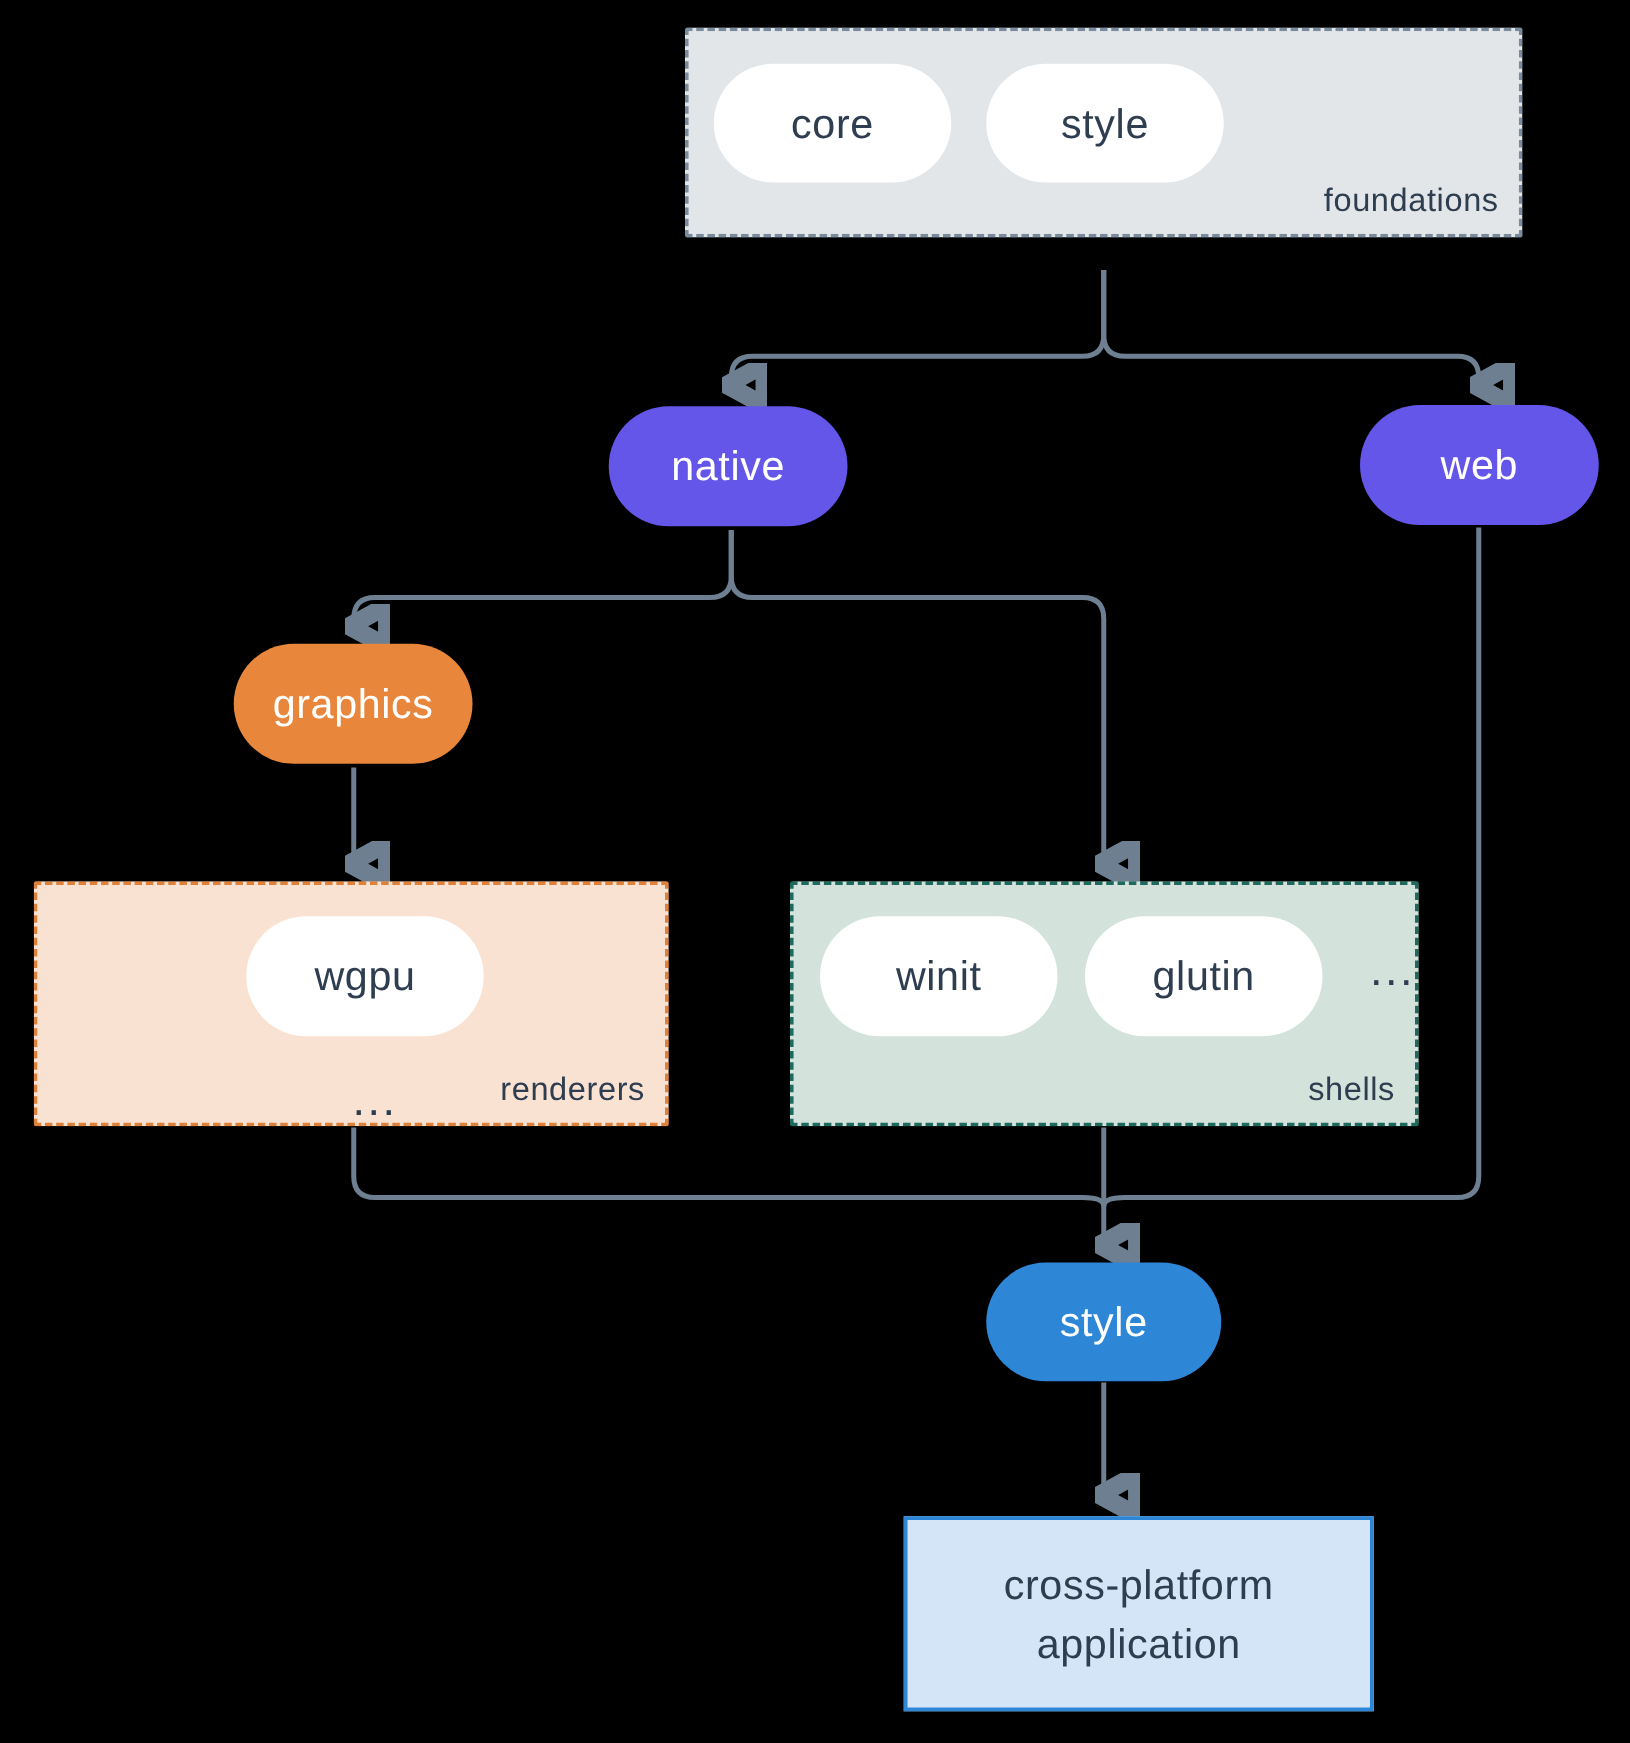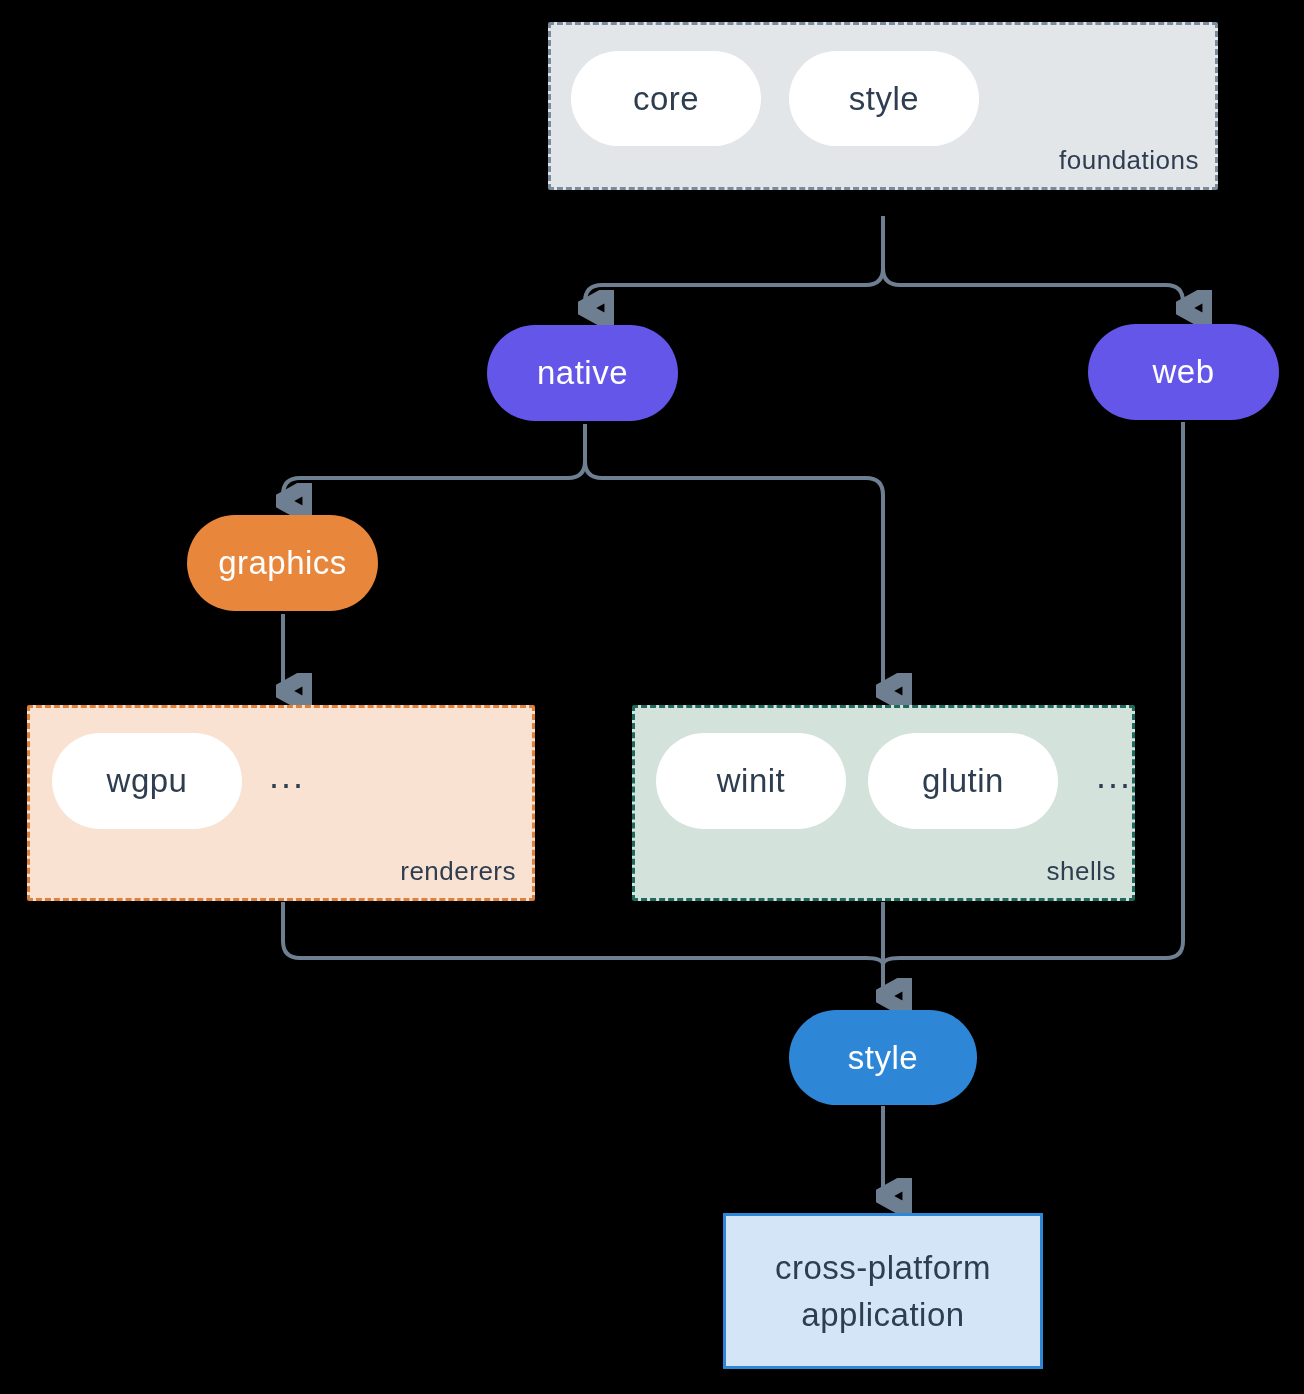--- a/index.html
+++ b/index.html
@@ -34,21 +34,21 @@
   }
   .group-foundations{left:548px;top:22px;width:670px;height:168px;
     background:var(--foundations-fill);border-color:var(--foundations-border);}
   .group-renderers{left:27px;top:705px;width:508px;height:196px;
     background:var(--renderers-fill);border-color:var(--renderers-border);}
   .group-shells{left:632px;top:705px;width:503px;height:196px;
     background:var(--shells-fill);border-color:var(--shells-border);}
 
   .pill-row{display:flex;align-items:center;}
   .group-foundations .pill-row{margin:26px 0 0 20px;gap:28px;}
-  .group-renderers .pill-row{margin:25px 0 0 22px;gap:11px;}
+  .group-renderers .pill-row{margin:25px 0 0 22px;gap:30px;flex-direction:column;}
   .group-shells .pill-row{margin:25px 0 0 21px;gap:22px;}
 
   .pill{
     display:flex;align-items:center;justify-content:center;
     width:190px;height:96px;border-radius:48px;
     font-size:33px;letter-spacing:.5px;
   }
   .pill-white{background:#ffffff;color:var(--text-dark);}
   .group-foundations .pill{height:95px;}
 
@@ -66,21 +66,21 @@
     position:absolute;display:flex;align-items:center;justify-content:center;
     width:191px;height:96px;border-radius:48px;
     color:var(--text-light);font-size:33px;letter-spacing:.5px;
   }
   .node-native{left:487px;top:325px;background:var(--purple);}
   .node-web{left:1088px;top:324px;background:var(--purple);}
   .node-graphics{left:187px;top:515px;background:var(--orange);}
   .node-iced{left:789px;top:1010px;background:var(--blue);width:188px;height:95px;}
 
   .app-box{
-    position:absolute;left:723px;top:1213px;width:320px;height:156px;
+    position:absolute;left:723px;top:1213px;width:376px;height:156px;
     background:var(--app-fill);border:3px solid var(--blue);
     display:flex;flex-direction:column;align-items:center;justify-content:center;
     color:var(--text-dark);font-size:33px;line-height:47px;letter-spacing:.5px;
   }
 </style>
 </head>
 <body>
 
 <div class="canvas">
 

